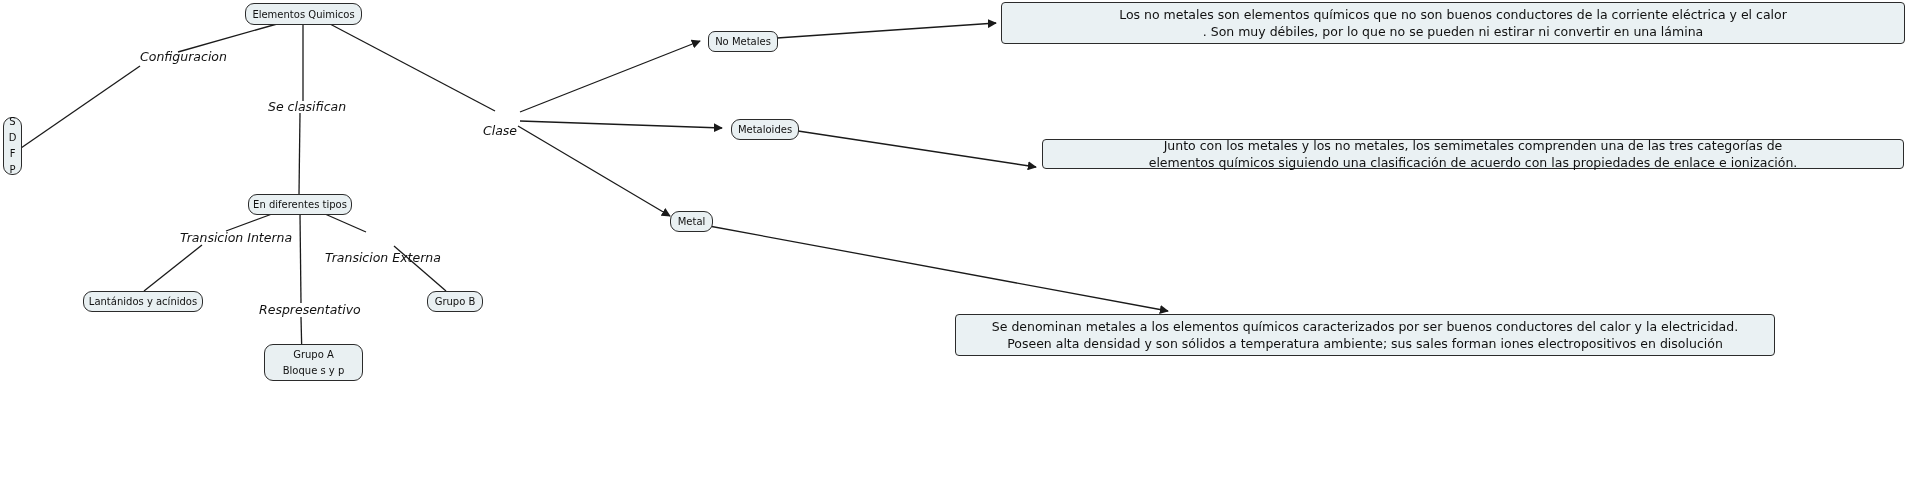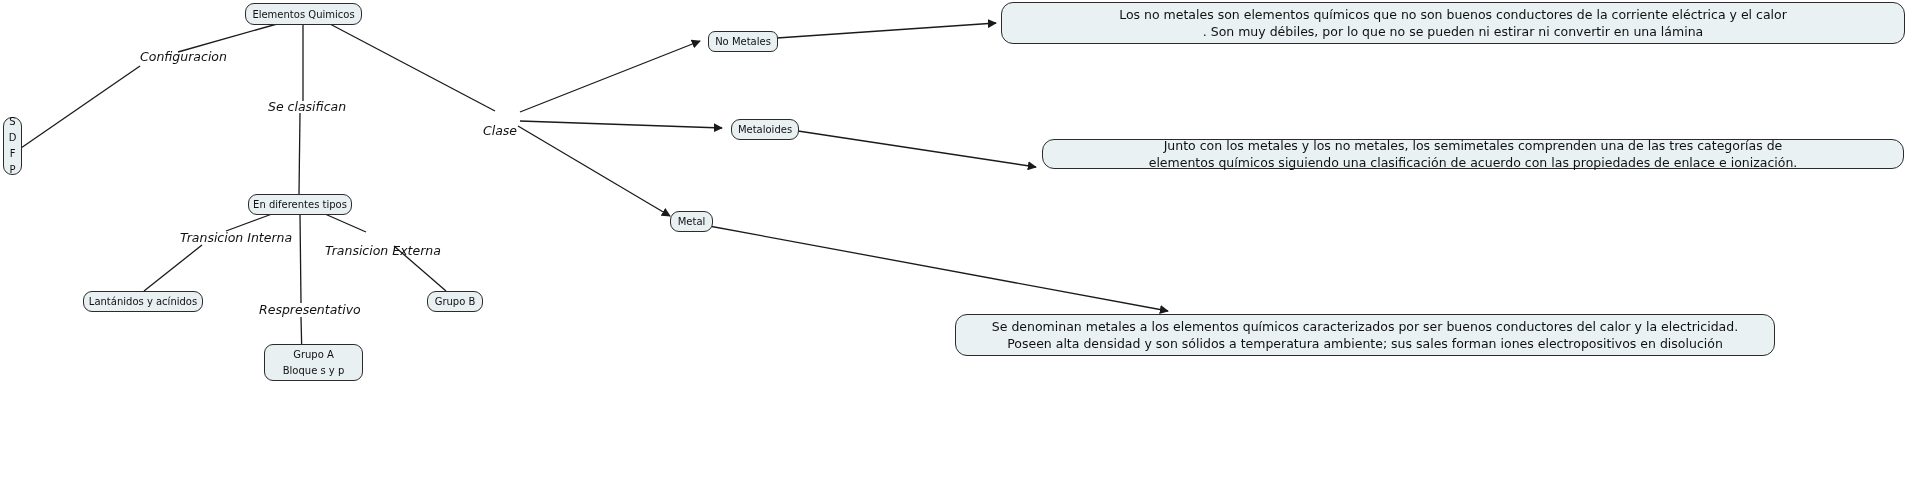--- a/index.html
+++ b/index.html
@@ -6,21 +6,21 @@
   body{width:1908px;height:486px;position:relative;overflow:hidden;
        font-family:"DejaVu Sans","Liberation Sans",sans-serif;color:#1a1a1a;}
   #canvas{position:absolute;inset:0;width:1908px;height:486px;}
   svg.edges{position:absolute;left:0;top:0;width:1908px;height:486px;}
   .node{position:absolute;box-sizing:border-box;background:#e9f0f2;
         border:1.3px solid #2b2b2b;border-radius:9px;
         display:flex;align-items:center;justify-content:center;
         text-align:center;font-size:10px;line-height:15px;color:#111;
         padding:3px 8px;white-space:pre;}
   .textbox{position:absolute;box-sizing:border-box;background:#eaf1f3;
-        border:1.3px solid #2b2b2b;border-radius:12px;
+        border:1.3px solid #2b2b2b;border-radius:4px;
         display:flex;flex-direction:column;align-items:center;justify-content:center;
         text-align:center;font-size:12.5px;line-height:17px;color:#111;
         padding:5px 24px;}
   .textbox span{display:block;white-space:pre;}
   .edge-label{position:absolute;font-size:12.5px;color:#111;white-space:pre;
         background:transparent;line-height:14px;font-style:italic;}
   .stack{flex-direction:column;line-height:16px;padding:4px 6px;}
 </style>
 </head>
 <body>
@@ -104,17 +104,17 @@
   </div>
 
   <div class="edge-label" style="left:140px;top:50px;">Configuracion</div>
 
   <div class="edge-label" style="left:268px;top:100px;">Se clasifican</div>
 
   <div class="edge-label" style="left:483px;top:124px;">Clase</div>
 
   <div class="edge-label" style="left:180px;top:231px;">Transicion Interna</div>
 
-  <div class="edge-label" style="left:325px;top:244px;">Transicion Externa</div>
+  <div class="edge-label" style="left:325px;top:251px;">Transicion Externa</div>
 
   <div class="edge-label" style="left:259px;top:303px;">Respresentativo</div>
 
 </div>
 
 </body></html>

